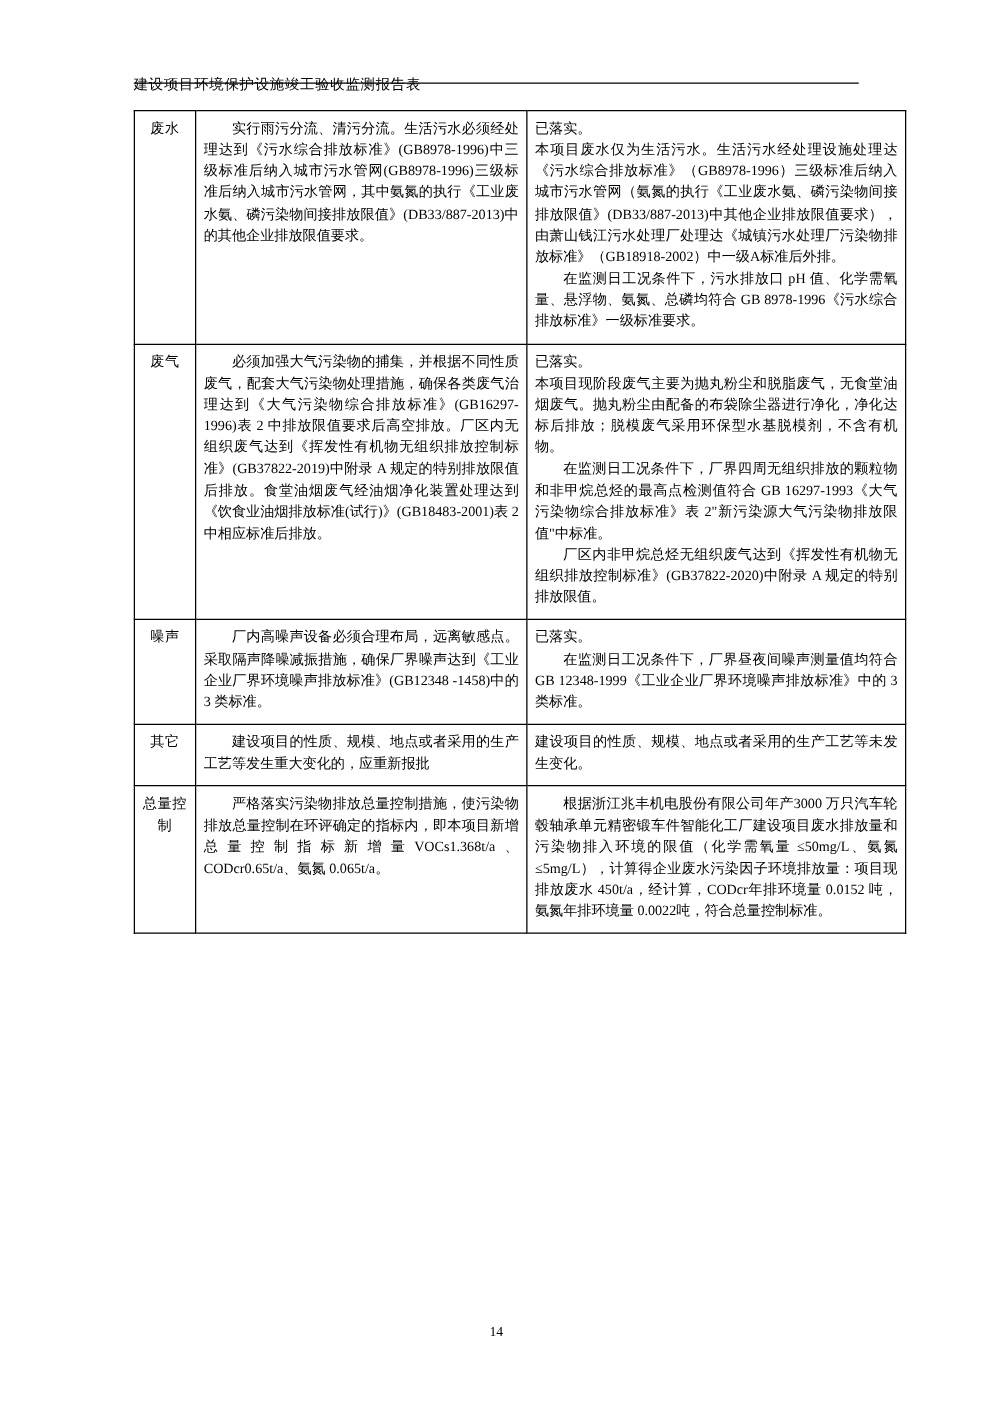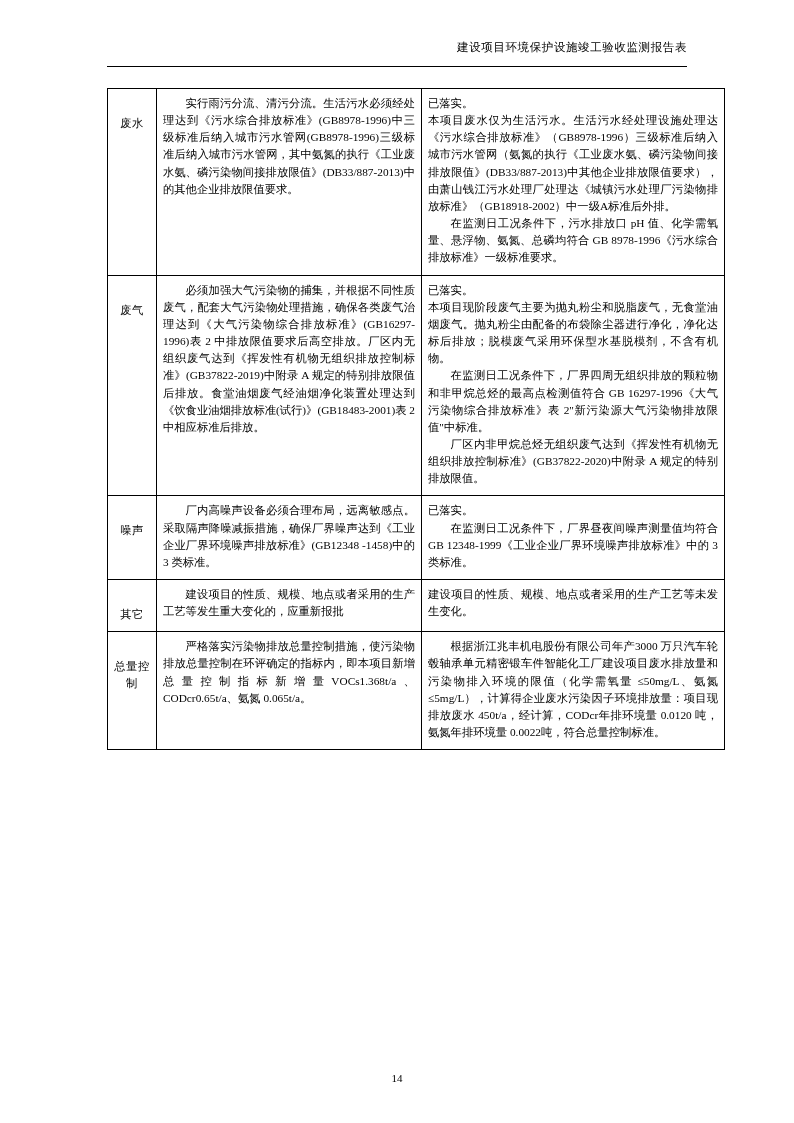--- a/index.html
+++ b/index.html
@@ -11,24 +11,24 @@
     width: 794px;
     height: 1123px;
     position: relative;
     background: #ffffff;
     font-family: "Liberation Serif", serif;
     color: #000000;
     box-sizing: border-box;
   }
   .header {
     position: absolute;
-    top: 40px;
+    top: 60px;
     left: 107px;
     width: 580px;
-    text-align: right;
+    text-align: left;
     font-size: 11.5px;
     letter-spacing: 0.6px;
   }
   .header-rule {
     position: absolute;
     top: 66px;
     left: 107px;
     width: 580px;
     height: 1px;
     background: #000000;
@@ -50,21 +50,20 @@
   }
   td.label {
     width: 36px;
     text-align: center;
     vertical-align: middle;
     padding: 4px 2px;
     letter-spacing: 0.5px;
   }
   td.label .lbl {
     display: block;
-    margin-top: 20px;
   }
   td.col-mid {
     width: 252px;
     text-indent: 2em;
     text-align: justify;
     margin-top: 20px;
   }
   td.col-right {
     width: 290px;
     text-align: justify;
@@ -80,21 +79,20 @@
   .p.noindent {
     text-indent: 0;
   }
   .page-number {
     position: absolute;
     top: 1060px;
     left: 0;
     width: 794px;
     text-align: center;
     font-size: 11px;
-    margin-top: 12px;
   }
 </style>
 </head>
 <body>
 
 <div class="page">
 
   <div class="header">建设项目环境保护设施竣工验收监测报告表</div>
   <div class="header-rule"></div>
 
@@ -117,21 +115,21 @@
       <tr>
         <td class="label">
           <span class="lbl">废气</span>
         </td>
         <td class="col-mid">
           <p class="p indent">必须加强大气污染物的捕集，并根据不同性质废气，配套大气污染物处理措施，确保各类废气治理达到《大气污染物综合排放标准》(GB16297-1996)表 2 中排放限值要求后高空排放。厂区内无组织废气达到《挥发性有机物无组织排放控制标准》(GB37822-2019)中附录 A 规定的特别排放限值后排放。食堂油烟废气经油烟净化装置处理达到《饮食业油烟排放标准(试行)》(GB18483-2001)表 2 中相应标准后排放。</p>
         </td>
         <td class="col-right">
           <p class="p noindent">已落实。</p>
           <p class="p noindent">本项目现阶段废气主要为抛丸粉尘和脱脂废气，无食堂油烟废气。抛丸粉尘由配备的布袋除尘器进行净化，净化达标后排放；脱模废气采用环保型水基脱模剂，不含有机物。</p>
-          <p class="p indent">在监测日工况条件下，厂界四周无组织排放的颗粒物和非甲烷总烃的最高点检测值符合 GB 16297-1996《大气污染物综合排放标准》表 2"新污染源大气污染物排放限值"中标准。</p>
+          <p class="p indent">在监测日工况条件下，厂界四周无组织排放的颗粒物和非甲烷总烃的最高点检测值符合 GB 16297-1993《大气污染物综合排放标准》表 2"新污染源大气污染物排放限值"中标准。</p>
           <p class="p indent">厂区内非甲烷总烃无组织废气达到《挥发性有机物无组织排放控制标准》(GB37822-2020)中附录 A 规定的特别排放限值。</p>
         </td>
       </tr>
 
       <tr>
         <td class="label">
           <span class="lbl">噪声</span>
         </td>
         <td class="col-mid">
           <p class="p indent">厂内高噪声设备必须合理布局，远离敏感点。采取隔声降噪减振措施，确保厂界噪声达到《工业企业厂界环境噪声排放标准》(GB12348 -1458)中的 3 类标准。</p>
@@ -156,21 +154,21 @@
       </tr>
 
       <tr>
         <td class="label">
           <span class="lbl">总量控制</span>
         </td>
         <td class="col-mid">
           <p class="p indent">严格落实污染物排放总量控制措施，使污染物排放总量控制在环评确定的指标内，即本项目新增总量控制指标新增量VOCs1.368t/a、CODcr0.65t/a、氨氮 0.065t/a。</p>
         </td>
         <td class="col-right">
-          <p class="p indent">根据浙江兆丰机电股份有限公司年产3000 万只汽车轮毂轴承单元精密锻车件智能化工厂建设项目废水排放量和污染物排入环境的限值（化学需氧量 ≤50mg/L、氨氮≤5mg/L），计算得企业废水污染因子环境排放量：项目现排放废水 450t/a，经计算，CODcr年排环境量 0.0120 吨，氨氮年排环境量 0.0022吨，符合总量控制标准。</p>
+          <p class="p indent">根据浙江兆丰机电股份有限公司年产3000 万只汽车轮毂轴承单元精密锻车件智能化工厂建设项目废水排放量和污染物排入环境的限值（化学需氧量 ≤50mg/L、氨氮≤5mg/L），计算得企业废水污染因子环境排放量：项目现排放废水 450t/a，经计算，CODcr年排环境量 0.0152 吨，氨氮年排环境量 0.0022吨，符合总量控制标准。</p>
         </td>
       </tr>
     </tbody>
   </table>
 
   <div class="page-number">14</div>
 
 </div>
 
 </body></html>

